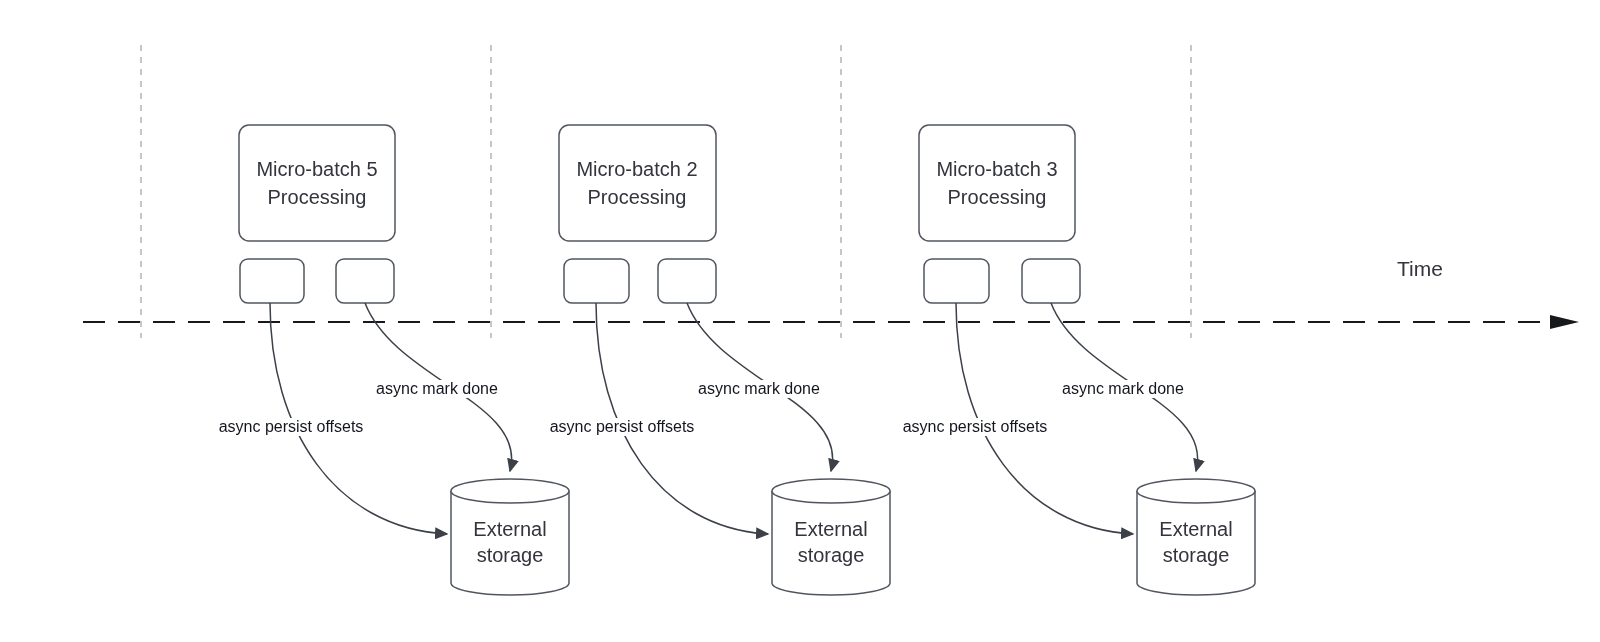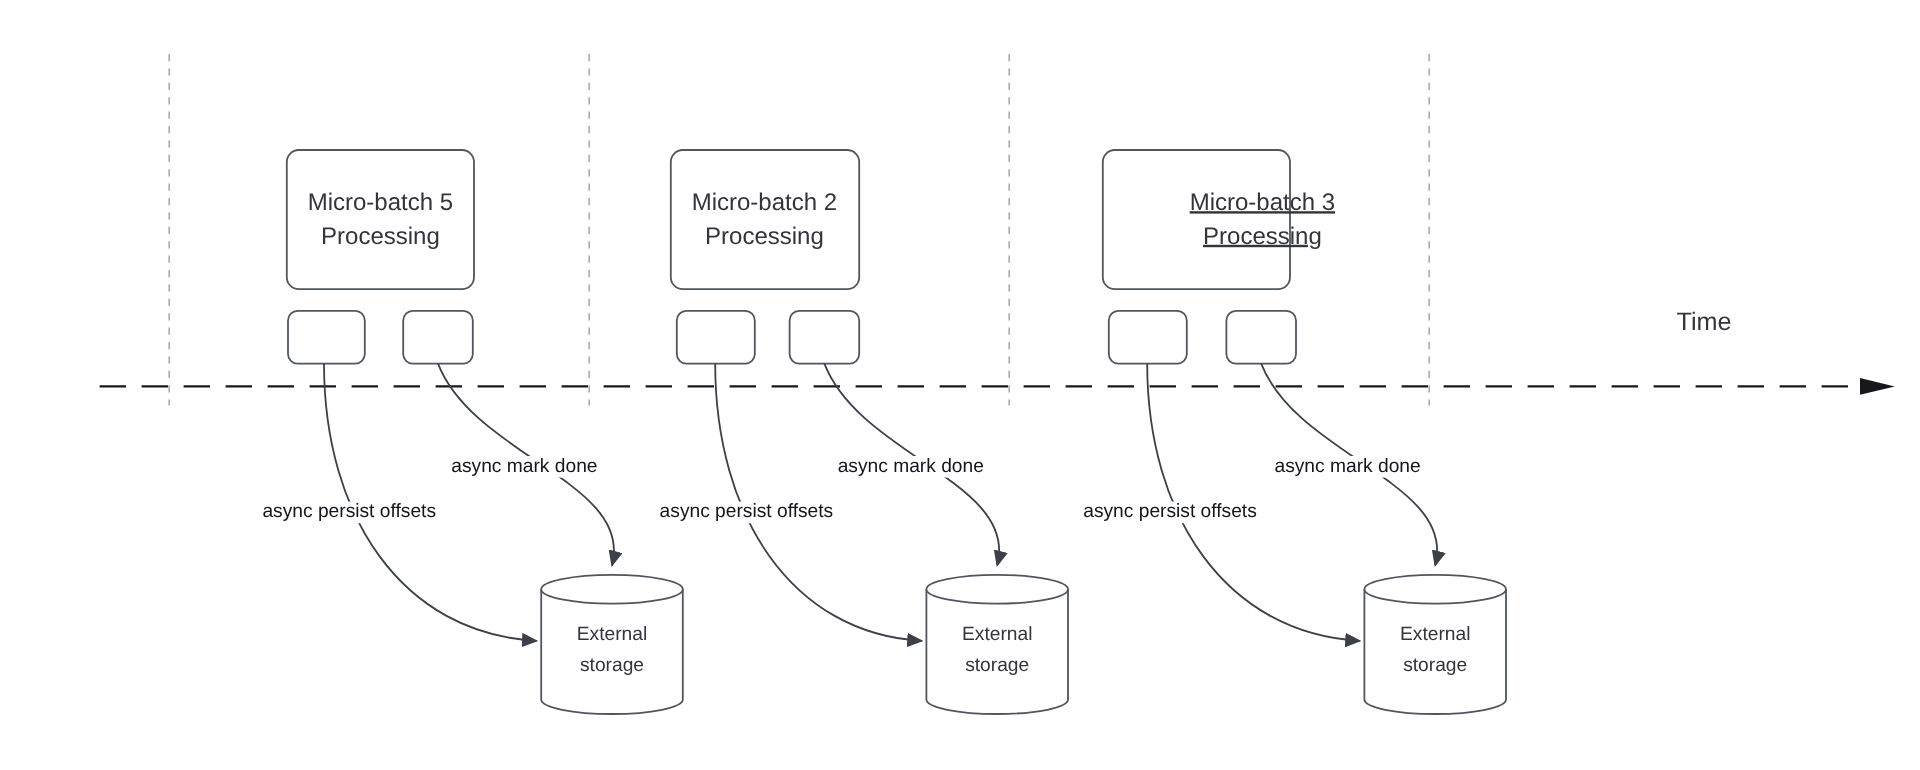--- a/index.html
+++ b/index.html
@@ -24,21 +24,21 @@
     position:absolute;
     transform:translate(-50%,-50%);
     text-align:center;
   }
   .batch-title{
     font-size:20px;line-height:28px;
     color:var(--box-text);
     white-space:pre-line;
   }
   .storage-label{
-    font-size:16px;line-height:26px;
+    font-size:20px;line-height:26px;
     color:var(--box-text);
     white-space:pre-line;
   }
   .flow-label{
     font-size:16px;font-weight:normal;
     color:var(--label-text);
     background:var(--background);
     padding:0 3px;
     white-space:nowrap;
   }
@@ -97,21 +97,21 @@
     <path class="flow" d="M956 303 C956 430, 1022 528, 1133 534" marker-end="url(#ah)"></path>
     <path class="flow" d="M1051 303 C1081 380, 1214 402, 1196 471" marker-end="url(#ah)"></path>
     <path class="shape" d="M1137 491 V583 A59 12 0 0 0 1255 583 V491"></path>
     <ellipse class="shape" cx="1196" cy="491" rx="59" ry="12"></ellipse>
   </svg>
 
   <div class="txt batch-title" style="left:317px;top:183px;">Micro-batch 5
 Processing</div>
   <div class="txt batch-title" style="left:637px;top:183px;">Micro-batch 2
 Processing</div>
-  <div class="txt batch-title" style="left:1052px;top:183px;text-decoration:underline;">Micro-batch 3
+  <div class="txt batch-title" style="left:997px;top:183px;">Micro-batch 3
 Processing</div>
 
   <div class="txt flow-label" style="left:291px;top:427px;">async persist offsets</div>
   <div class="txt flow-label" style="left:437px;top:389px;">async mark done</div>
   <div class="txt flow-label" style="left:622px;top:427px;">async persist offsets</div>
   <div class="txt flow-label" style="left:759px;top:389px;">async mark done</div>
   <div class="txt flow-label" style="left:975px;top:427px;">async persist offsets</div>
   <div class="txt flow-label" style="left:1123px;top:389px;">async mark done</div>
 
   <div class="txt storage-label" style="left:510px;top:542px;">External

